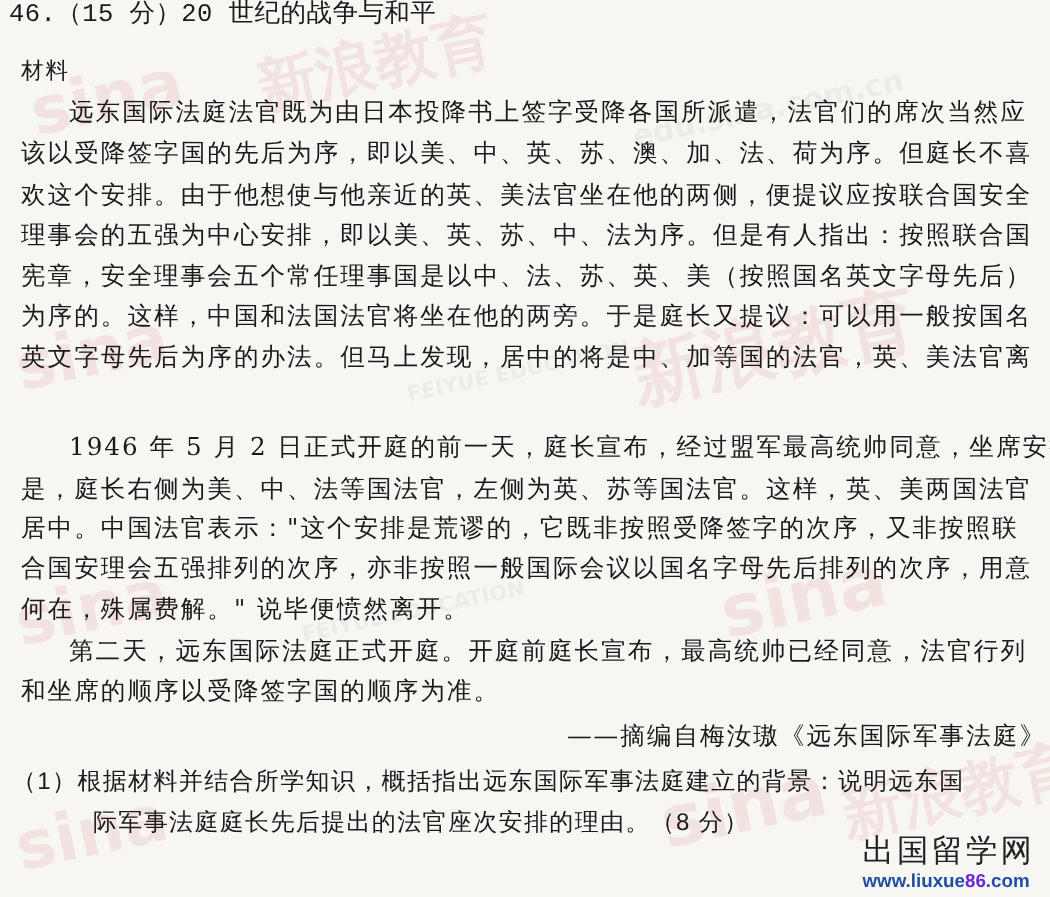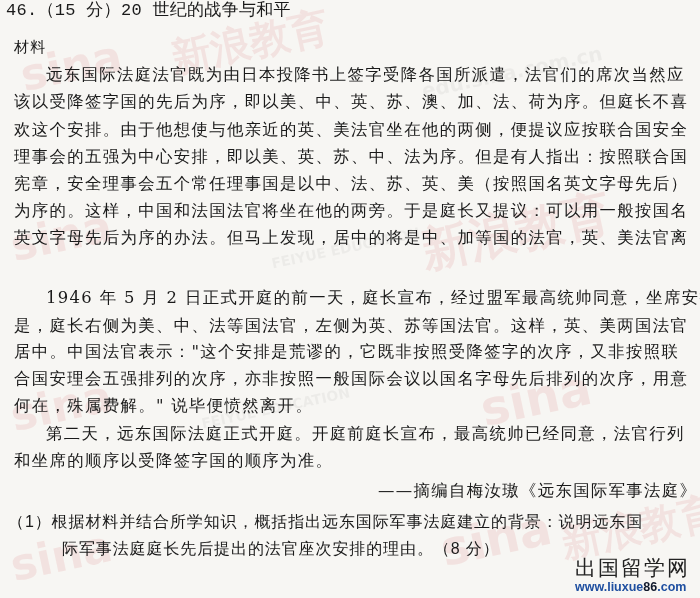--- a/index.html
+++ b/index.html
@@ -26,21 +26,21 @@
   .indent { left: 46px; }
   .attr { left: 378px; }
   .q { font-family: Liberation Sans, sans-serif; font-size: 16px; letter-spacing: 0.9px; left: 8px; }
   .q.cont { left: 62px; }
   .logo {
     position: absolute; right: 10px; bottom: 4px; text-align: left;
     font-family: Liberation Sans, sans-serif;
   }
   .logo-cn { font-size: 21px; color: #222; letter-spacing: 2px; line-height: 24px; }
   .logo-url { font-size: 12.5px; font-weight: bold; color: #1f4fa0; line-height: 14px; }
-  .logo-url .hl { color: #0f172a; }
+  .logo-url .hl { color: #6d28d9; }
 </style>
 </head>
 <body>
 
 <div class="page">
 
   <div class="wm" style="left:20px;top:40px;font-size:44px;">sina</div>
   <div class="wm" style="left:170px;top:15px;font-size:40px;">新浪教育</div>
   <div class="wm grey" style="left:420px;top:60px;font-size:20px;">edu.sina.com.cn</div>
   <div class="wm" style="left:10px;top:210px;font-size:44px;">sina</div>

